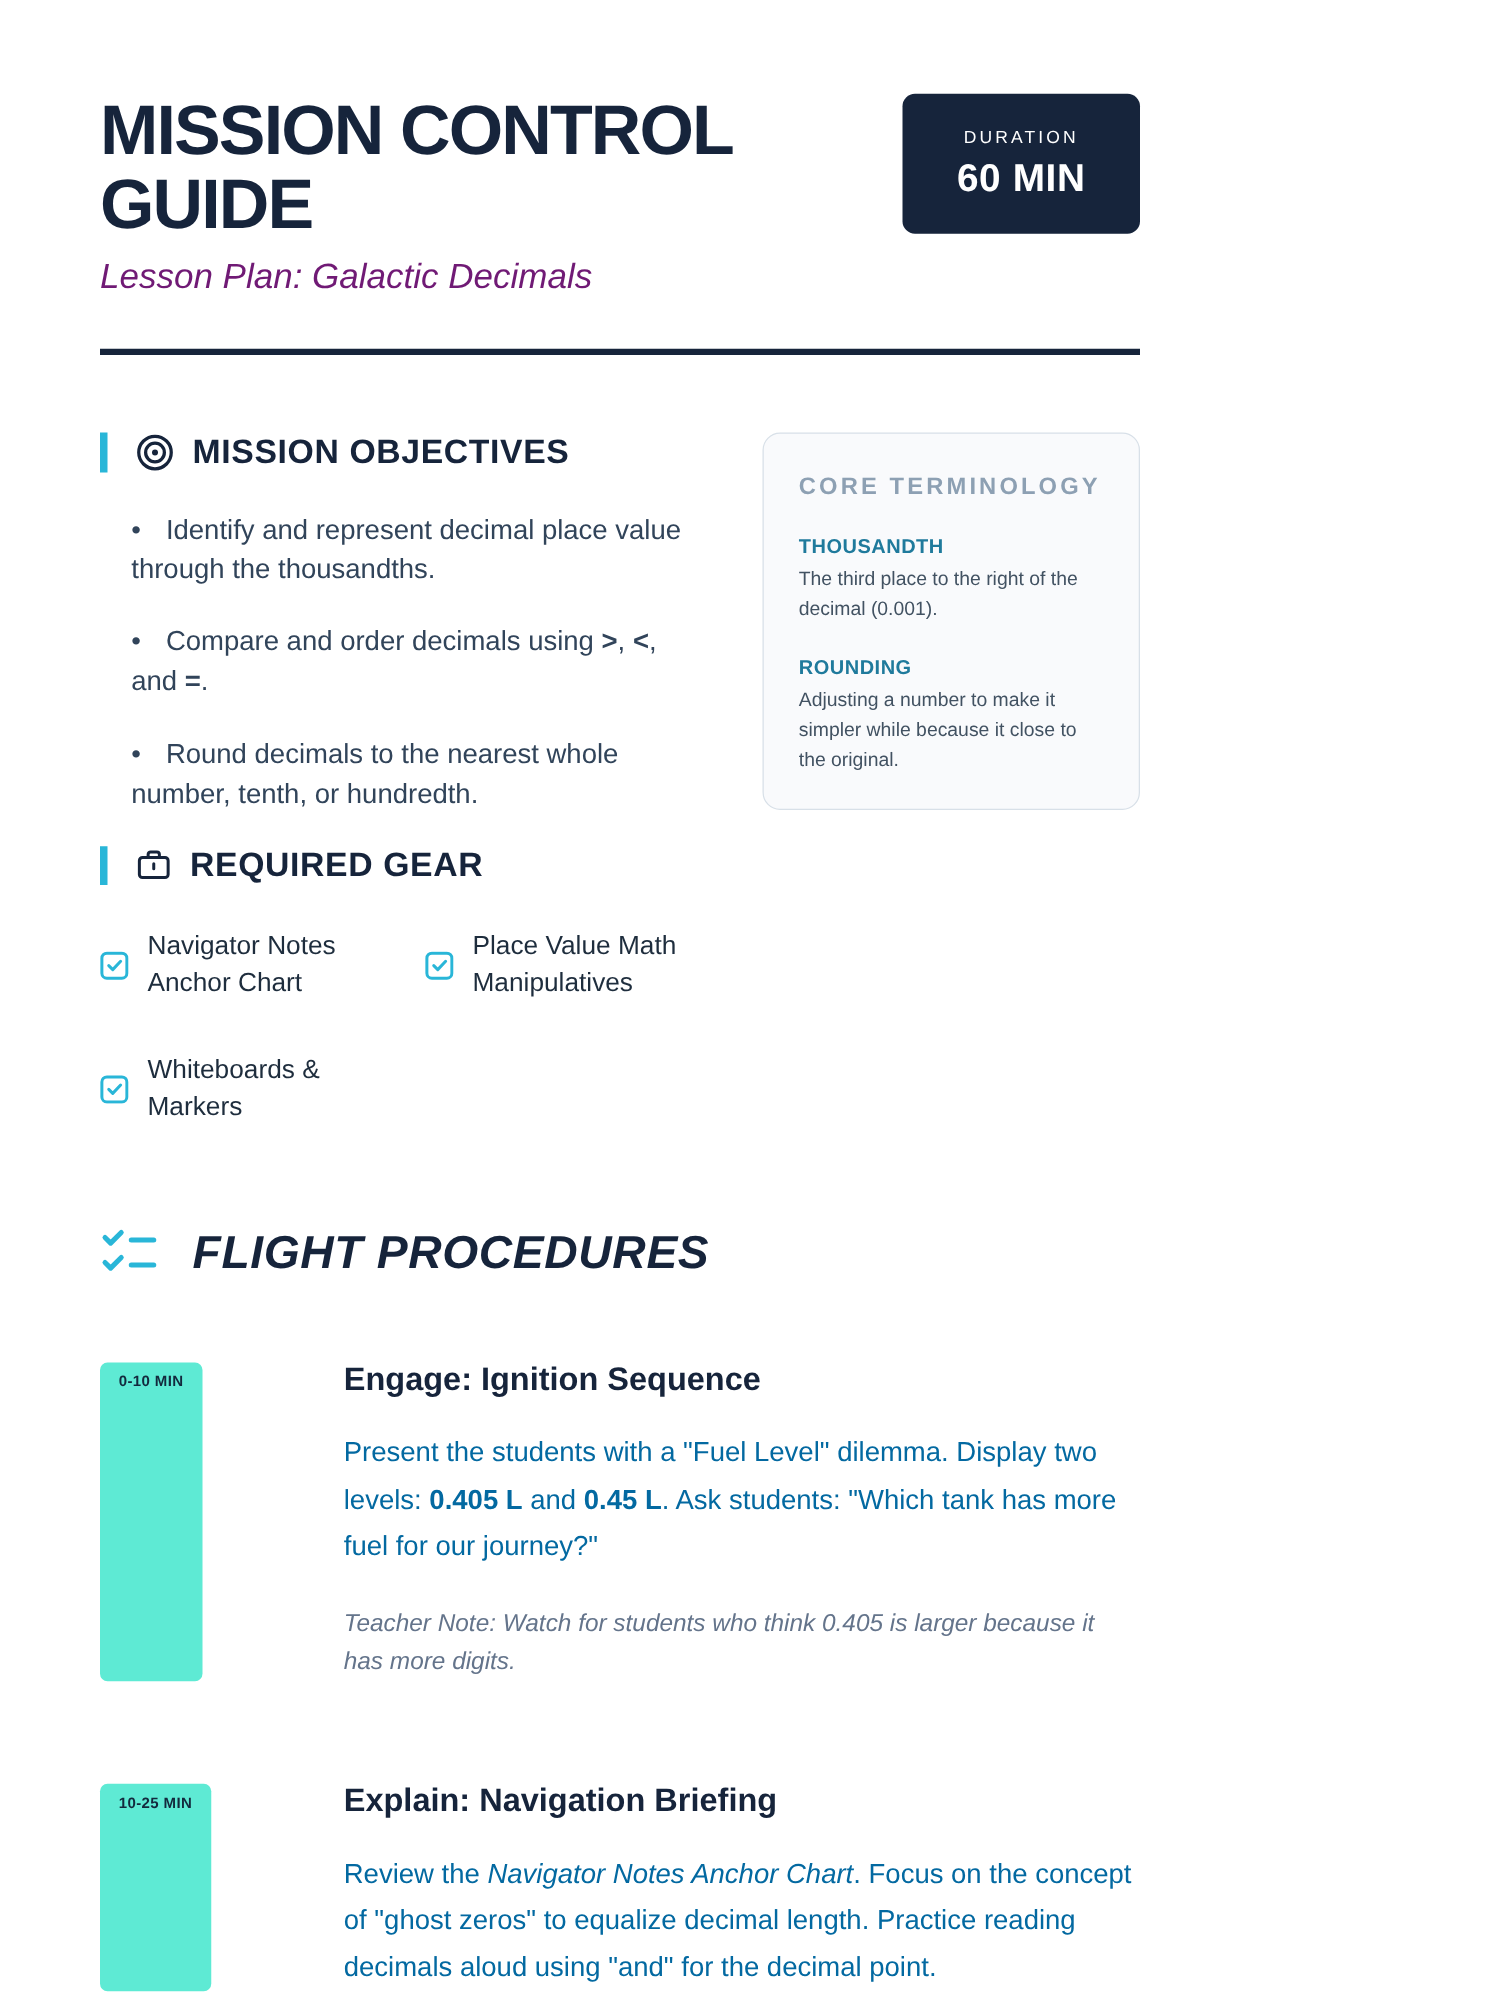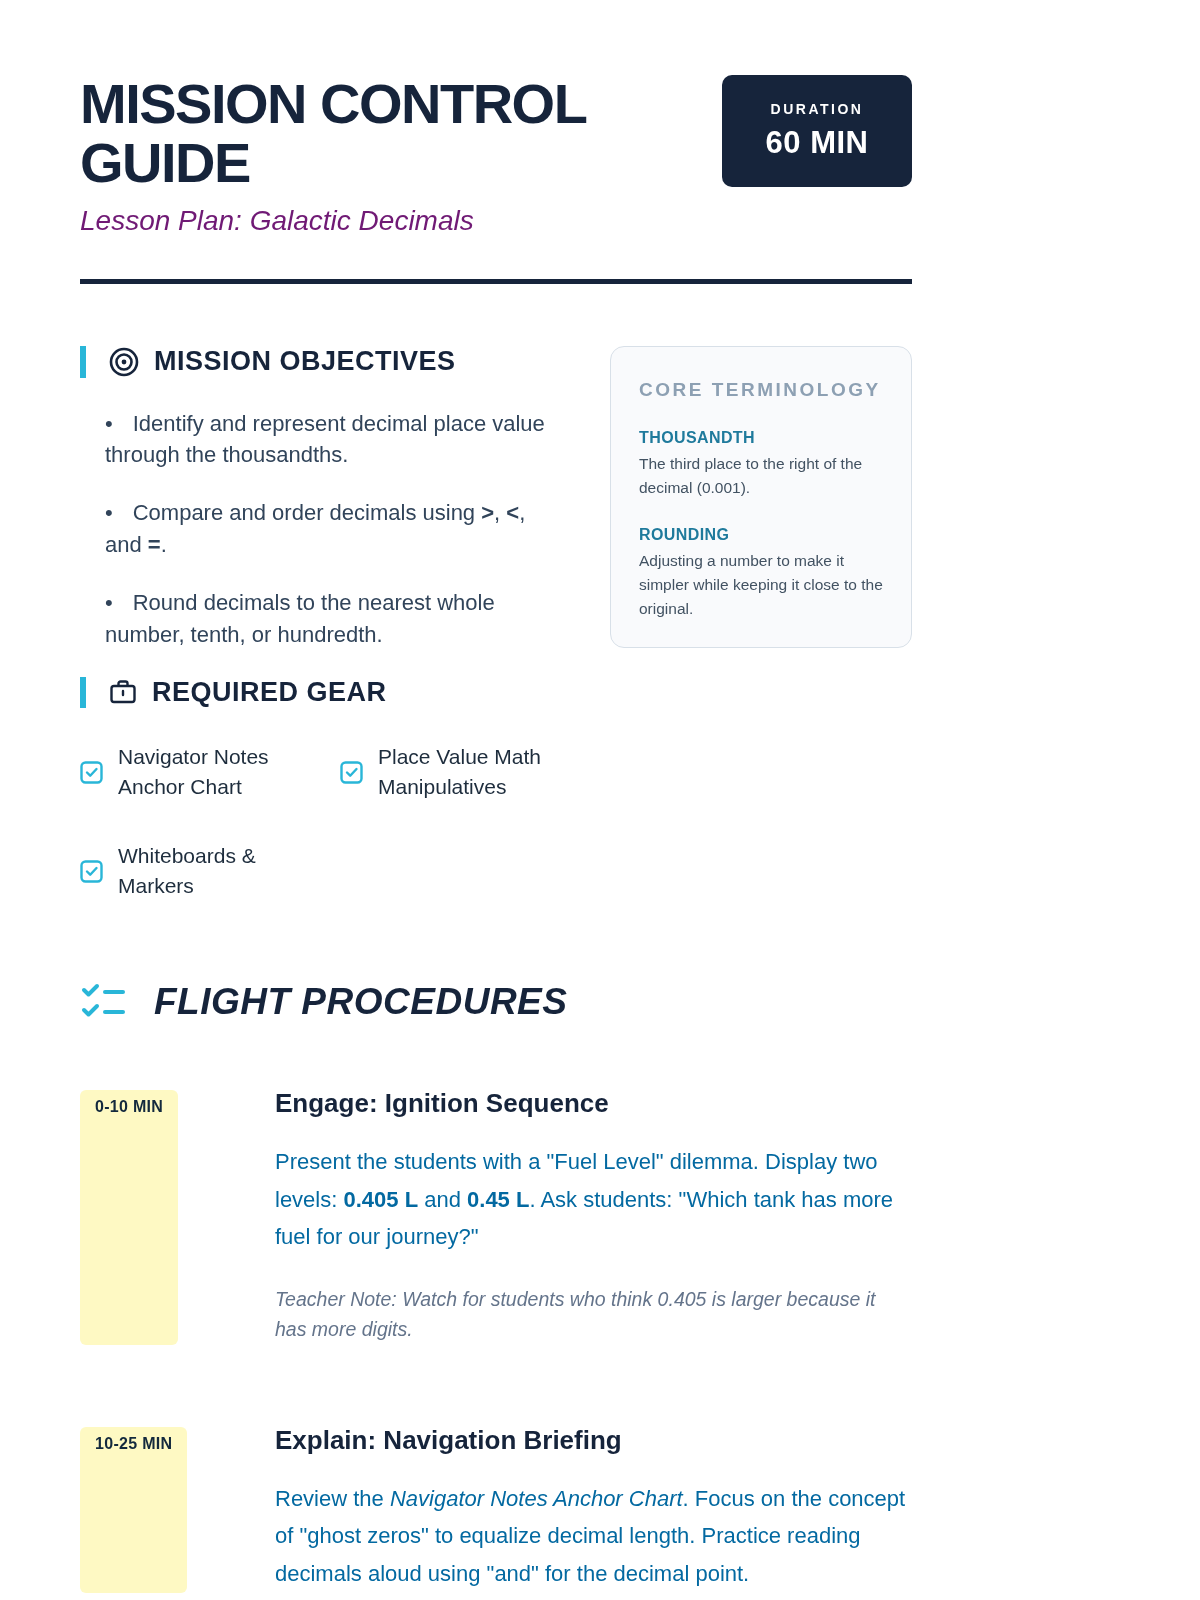--- a/index.html
+++ b/index.html
@@ -34,21 +34,21 @@
   .duration-badge {
     background: #16243b;
     border-radius: 10px;
     padding: 26px 34px;
     text-align: center;
     min-width: 190px;
   }
   .duration-label {
     color: #ffffff;
     font-size: 14px;
-    font-weight: 700;
+    font-weight: 400;
     letter-spacing: 2.5px;
   }
   .duration-value {
     margin-top: 8px;
     color: #ffffff;
     font-size: 31px;
     font-weight: 800;
     letter-spacing: 0.5px;
   }
   .divider {
@@ -148,23 +148,23 @@
   }
   .activities { margin-top: 64px; }
   .activity {
     display: grid;
     grid-template-columns: 195px 1fr;
     margin-bottom: 80px;
   }
   .time-badge {
     display: inline-block;
     justify-self: start;
-    background: #fef9c3;
+    background: #5eead4;
     color: #13293d;
-    font-size: 16px;
+    font-size: 12px;
     font-weight: 700;
     letter-spacing: 0.3px;
     padding: 8px 15px;
     border-radius: 6px;
     margin-top: 2px;
     white-space: nowrap;
   }
   .activity-title {
     font-size: 26px;
     font-weight: 700;
@@ -269,21 +269,21 @@
     </div>
 
     <aside class="terminology-card">
       <h3 class="terminology-title">CORE TERMINOLOGY</h3>
       <div class="term-block">
         <div class="term-name">THOUSANDTH</div>
         <div class="term-def">The third place to the right of the decimal (0.001).</div>
       </div>
       <div class="term-block">
         <div class="term-name">ROUNDING</div>
-        <div class="term-def">Adjusting a number to make it simpler while keeping it close to the original.</div>
+        <div class="term-def">Adjusting a number to make it simpler while because it close to the original.</div>
       </div>
     </aside>
   </div>
 
   <section class="procedures">
     <div class="procedures-heading">
       <span class="icon">
         <svg width="48" height="44" viewBox="0 0 48 44" fill="none">
           <path d="M4 10l4.5 4.5L17 6" stroke="#29b6d8" stroke-width="4" stroke-linecap="round" stroke-linejoin="round"></path>
           <path d="M25 12h18" stroke="#29b6d8" stroke-width="4" stroke-linecap="round"></path>

